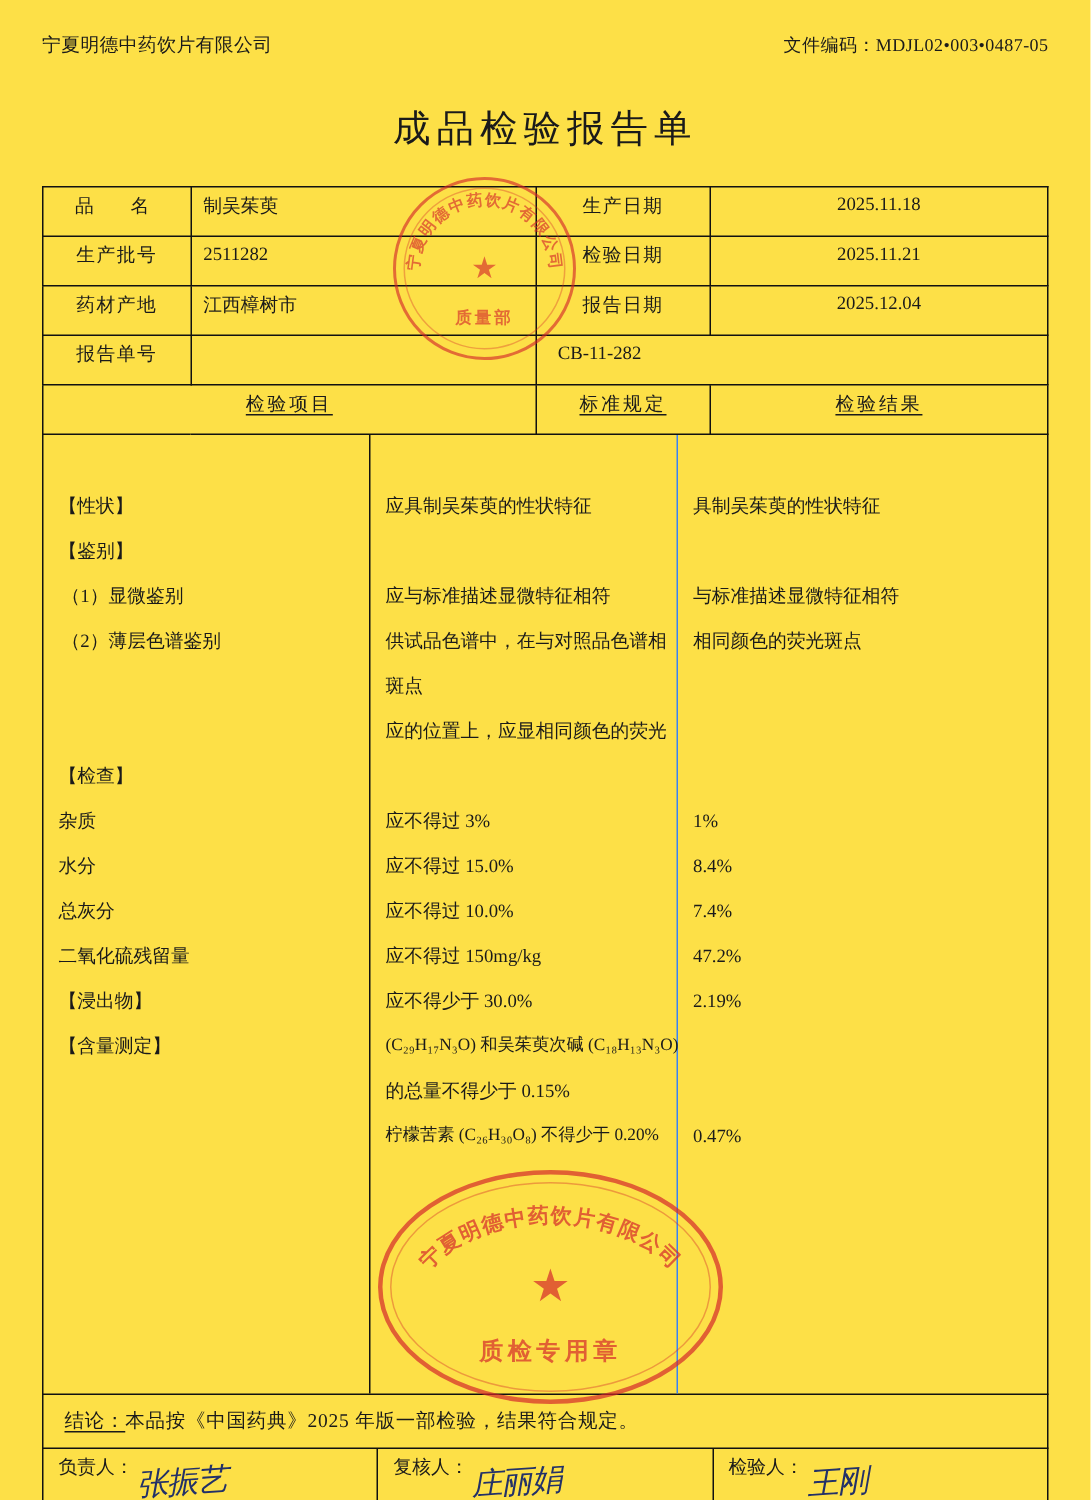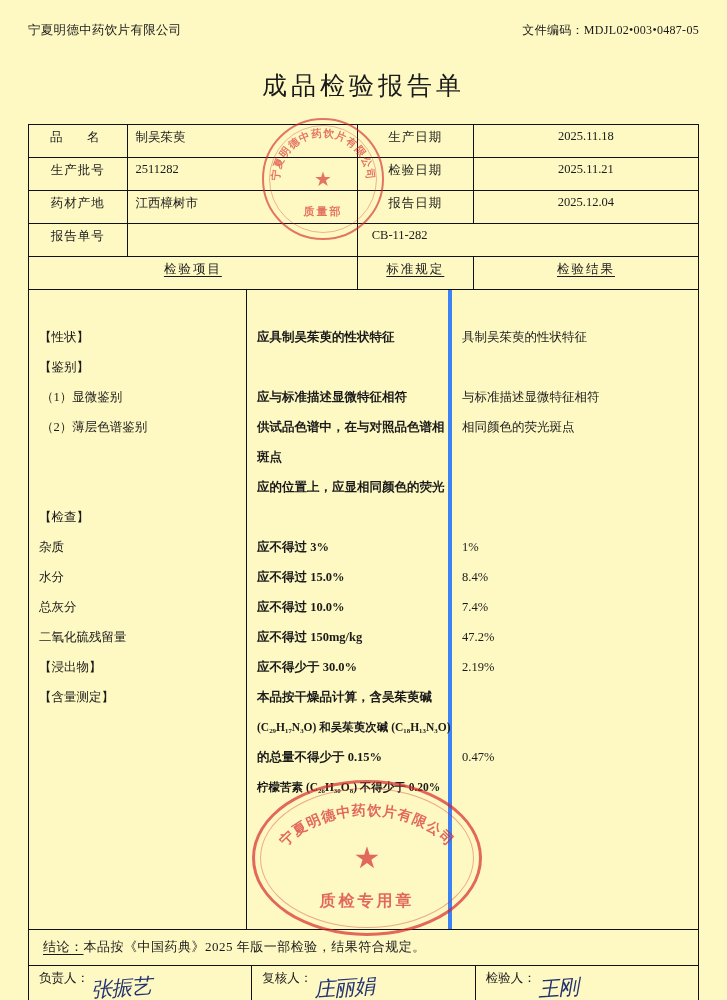--- a/index.html
+++ b/index.html
@@ -10,21 +10,21 @@
   body {
     font-family: "Liberation Serif", "DejaVu Serif", serif;
     color: #1a1a1a;
   }
   .page {
     position: relative;
     width: 727px;
     height: 1000px;
     box-sizing: border-box;
     padding: 22px 28px 10px 28px;
-    background: #fef9c3;
+    background: #fde047;
     overflow: hidden;
   }
   
   .topline {
     display: flex;
     justify-content: space-between;
     align-items: baseline;
     font-size: 12.5px;
     letter-spacing: 0.3px;
   }
@@ -89,21 +89,21 @@
     min-height: 640px;
     box-sizing: border-box;
     font-size: 12.5px;
     position: relative;
   }
   .bg-col {
     box-sizing: border-box;
     padding: 14px 8px 8px 10px;
   }
   .bg-col.a { width: 218px; border-right: 1px solid #111; }
-  .bg-col.b { width: 205px; border-right: 4px solid #3b82f6; font-weight: bold; }
+  .bg-col.b { width: 205px; border-right: 1px solid #3b82f6; }
   .bg-col.c { flex: 1; }
 
   .row-line {
     line-height: 30px;
     height: 30px;
     white-space: nowrap;
   }
   .gap { height: 18px; }
   .sub { padding-left: 2px; }
 
@@ -279,21 +279,20 @@
       <div class="row-line">应与标准描述显微特征相符</div>
       <div class="row-line">供试品色谱中，在与对照品色谱相</div>
       <div class="row-line">斑点</div>
       <div class="row-line">应的位置上，应显相同颜色的荧光</div>
       <div class="row-line"></div>
       <div class="row-line">应不得过 3%</div>
       <div class="row-line">应不得过 15.0%</div>
       <div class="row-line">应不得过 10.0%</div>
       <div class="row-line">应不得过 150mg/kg</div>
       <div class="row-line">应不得少于 30.0%</div>
-      <div class="row-line">本品按干燥品计算，含吴茱萸碱</div>
       <div class="row-line" style="font-size:11.5px;">(C₂₉H₁₇N₃O) 和吴茱萸次碱 (C₁₈H₁₃N₃O)</div>
       <div class="row-line">的总量不得少于 0.15%</div>
       <div class="row-line" style="font-size:11.5px;">柠檬苦素 (C₂₆H₃₀O₈) 不得少于 0.20%</div>
     </div>
 
     <div class="bg-col c">
       <div class="gap"></div>
       <div class="row-line">具制吴茱萸的性状特征</div>
       <div class="row-line"></div>
       <div class="row-line">与标准描述显微特征相符</div>

